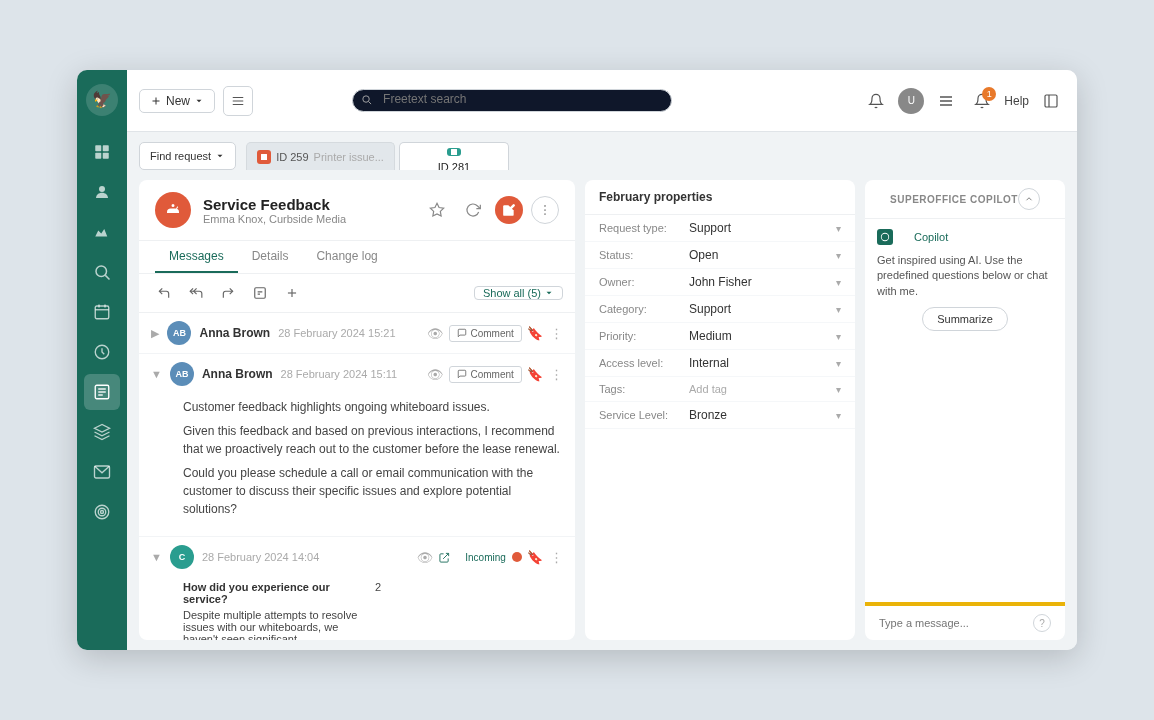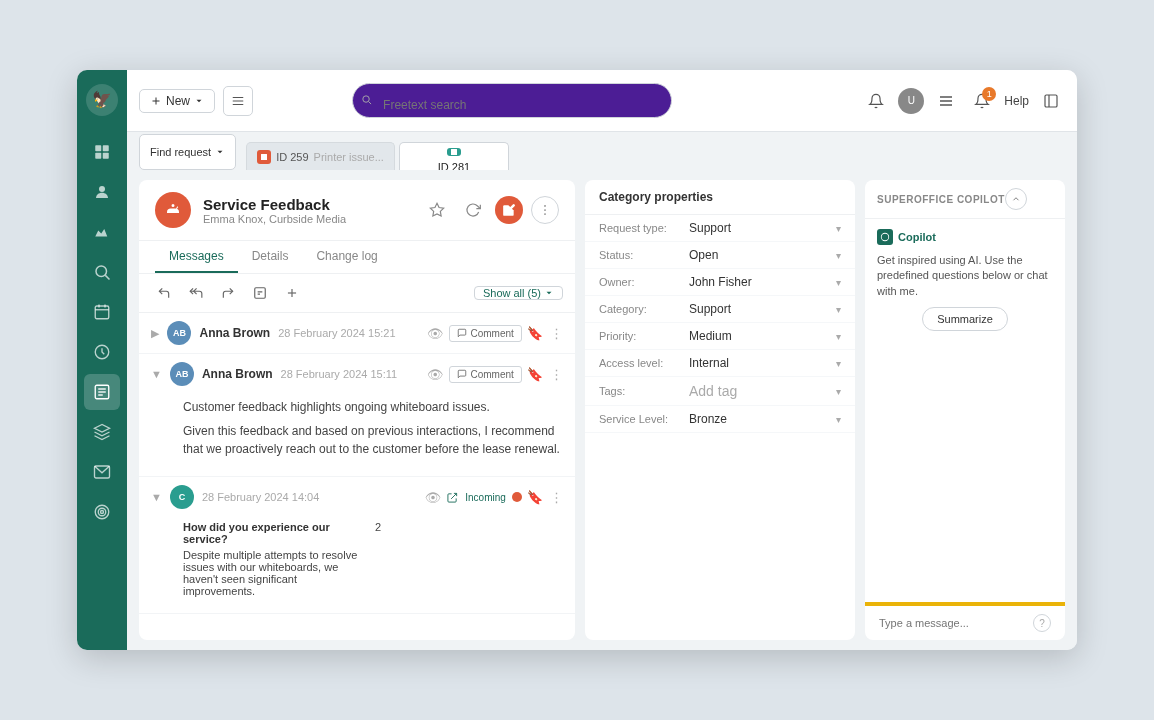--- a/index.html
+++ b/index.html
@@ -94,27 +94,27 @@
       background: #fff;
     }
     .search-bar {
       flex: 1;
       max-width: 320px;
       margin: 0 auto;
       position: relative;
     }
     .search-bar input {
       width: 100%;
-      padding: 14px 12px 5px 30px;
+      padding: 2px 12px 5px 30px;
       border: 1px solid #d0d5da;
       border-radius: 20px;
       font-size: 12px;
       outline: none;
       color: #888;
-      background: #4c1d95;
+      background: #0f172a;
     }
     .search-icon-pos {
       position: absolute;
       left: 9px;
       top: 50%;
       transform: translateY(-50%);
       color: #aaa;
       font-size: 12px;
     }
     .topbar-right {
@@ -187,21 +187,21 @@
       align-items: center;
       gap: 4px;
       background: #fff;
       border: 1px solid #d0d5da;
       border-radius: 5px;
       padding: 4px 10px;
       cursor: pointer;
       font-size: 11px;
       color: #333;
       margin-right: 6px;
-      height: 36px;
+      height: 28px;
       justify-content: center;
     }
     .tab-item {
       display: flex;
       align-items: center;
       gap: 5px;
       padding: 5px 10px;
       border-radius: 5px 5px 0 0;
       cursor: pointer;
       font-size: 11px;
@@ -437,21 +437,21 @@
       display: flex;
       align-items: center;
       gap: 8px;
       padding: 8px 12px;
     }
     .incoming-badge {
       font-size: 10px;
       color: #1a6b5a;
       display: flex;
       align-items: center;
-      gap: 7px;
+      gap: 15px;
     }
     .red-dot {
       width: 10px;
       height: 10px;
       background: #e05a3a;
       border-radius: 50%;
     }
     .form-table {
       padding: 4px 12px 12px 44px;
     }
@@ -505,21 +505,21 @@
       align-items: center;
       justify-content: space-between;
       font-size: 12px;
       color: #333;
     }
     .property-chevron {
       color: #aaa;
       font-size: 10px;
     }
     .tag-placeholder {
-      font-size: 14px;
+      font-size: 11px;
       color: #aaa;
     }
     
     .copilot-panel {
       width: 200px;
       background: #fff;
       border-radius: 8px;
       display: flex;
       flex-direction: column;
       overflow: hidden;
@@ -527,21 +527,21 @@
     .copilot-header {
       padding: 8px 12px;
       font-size: 10px;
       font-weight: 700;
       color: #888;
       letter-spacing: 0.5px;
       text-transform: uppercase;
       border-bottom: 1px solid #eef0f2;
       display: flex;
       align-items: center;
-      justify-content: flex-start;
+      justify-content: center;
     }
     .copilot-collapse {
       width: 22px;
       height: 22px;
       border: 1px solid #d0d5da;
       border-radius: 50%;
       display: flex;
       align-items: center;
       justify-content: center;
       cursor: pointer;
@@ -551,23 +551,23 @@
     .copilot-body {
       flex: 1;
       padding: 10px 12px;
       display: flex;
       flex-direction: column;
       gap: 8px;
     }
     .copilot-branding {
       display: flex;
       align-items: center;
-      gap: 5px;
-      font-size: 11px;
-      font-weight: 700;
+      gap: 21px;
+      font-size: 11px;
+      font-weight: 400;
       color: #1a6b5a;
     }
     .copilot-logo {
       width: 16px;
       height: 16px;
       background: #1a6b5a;
       border-radius: 3px;
       display: flex;
       align-items: center;
       justify-content: center;
@@ -920,20 +920,21 @@
                       </svg>
                     <span>Comment</span>
                   </span>
                   <span style="color:#aaa; font-size:13px;">🔖</span>
                   <span style="color:#aaa; font-size:13px;">⋮</span>
                 </div>
               </div>
               <div class="msg-body">
                 <p>Customer feedback highlights ongoing whiteboard issues.</p>
                 <p>Given this feedback and based on previous interactions, I recommend that we proactively reach out to the customer before the lease renewal.</p>
+                <p>Could you please schedule a call or email communication with the customer to discuss their specific issues and explore potential solutions?</p>
               </div>
             </div>
 
             <div class="message-item">
               <div class="incoming-header">
                 <span class="msg-collapse">▼</span>
                 <div class="msg-avatar" style="background:#2a9d8f;">C</div>
                 <span class="msg-time">28 February 2024 14:04</span>
                 <div class="msg-header-actions">
                   <span style="color:#aaa; font-size:13px;">👁</span>
@@ -957,21 +958,21 @@
                 </div>
                 <div class="form-row">
                   <div class="form-value">Despite multiple attempts to resolve issues with our whiteboards, we haven't seen significant improvements.</div>
                 </div>
               </div>
             </div>
           </div>
         </div>
 
         <div class="properties-panel">
-          <div class="properties-header">Category properties</div>
+          <div class="properties-header">February properties</div>
           <div class="property-row">
             <div class="property-label">Request type:</div>
             <div class="property-value">
               <span>Support</span>
               <span class="property-chevron">▾</span>
             </div>
           </div>
           <div class="property-row">
             <div class="property-label">Status:</div>
             <div class="property-value">

